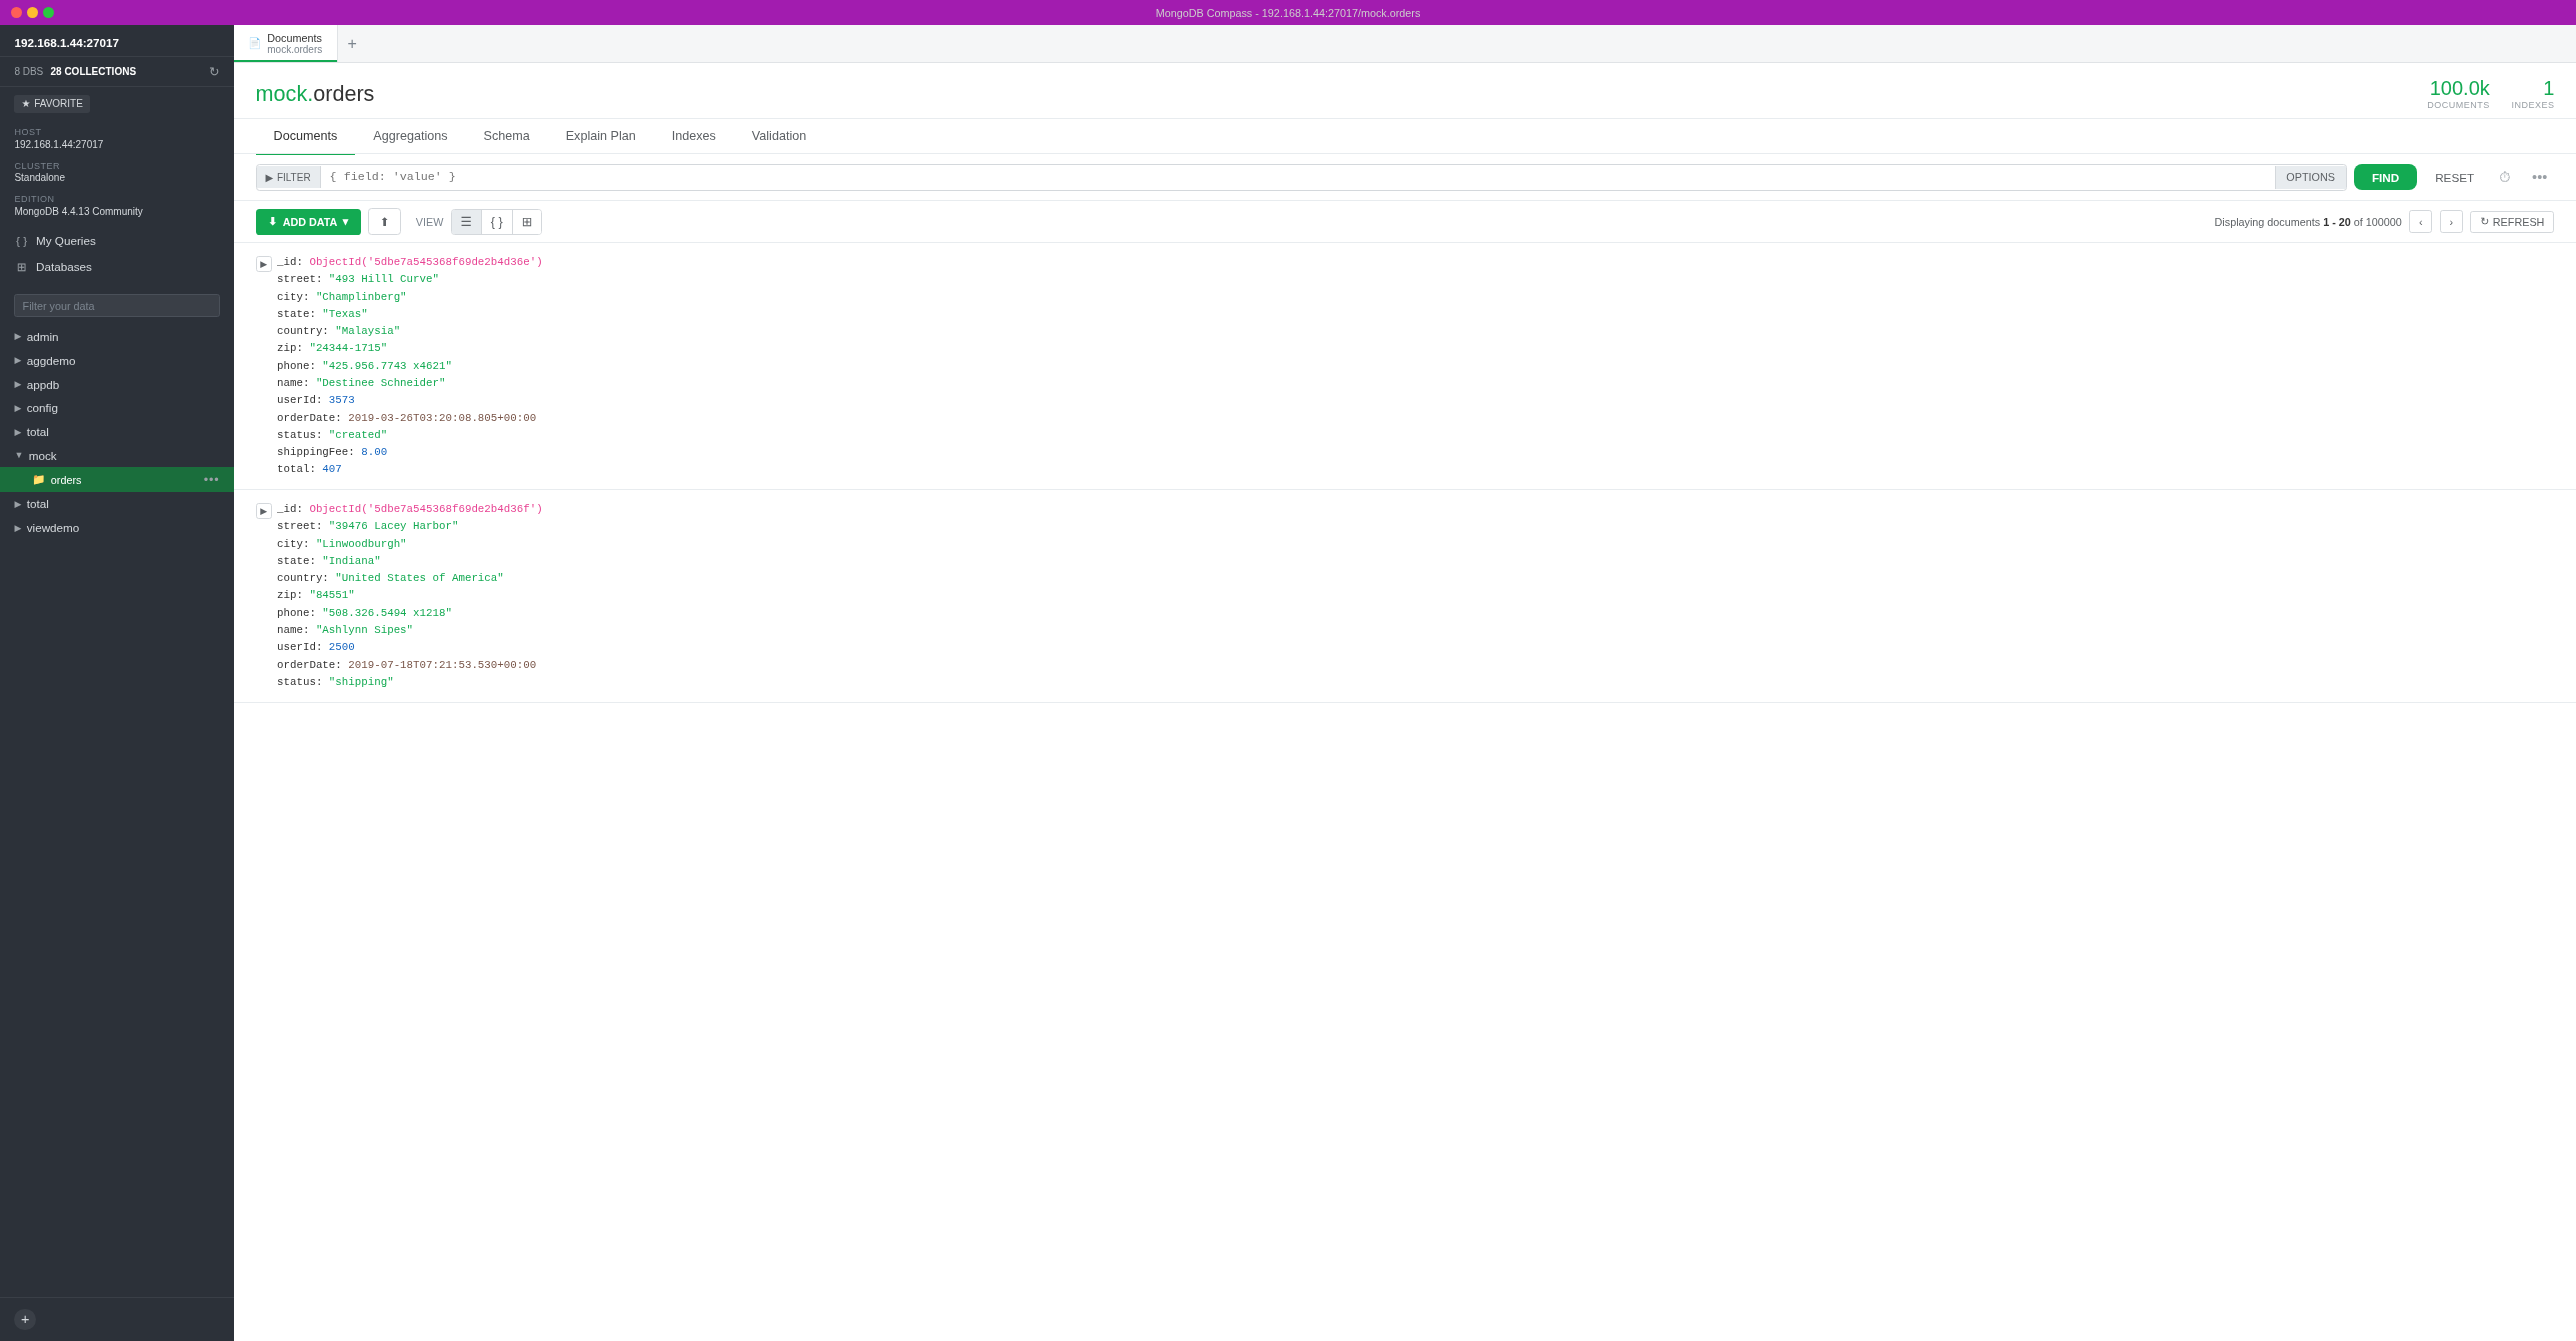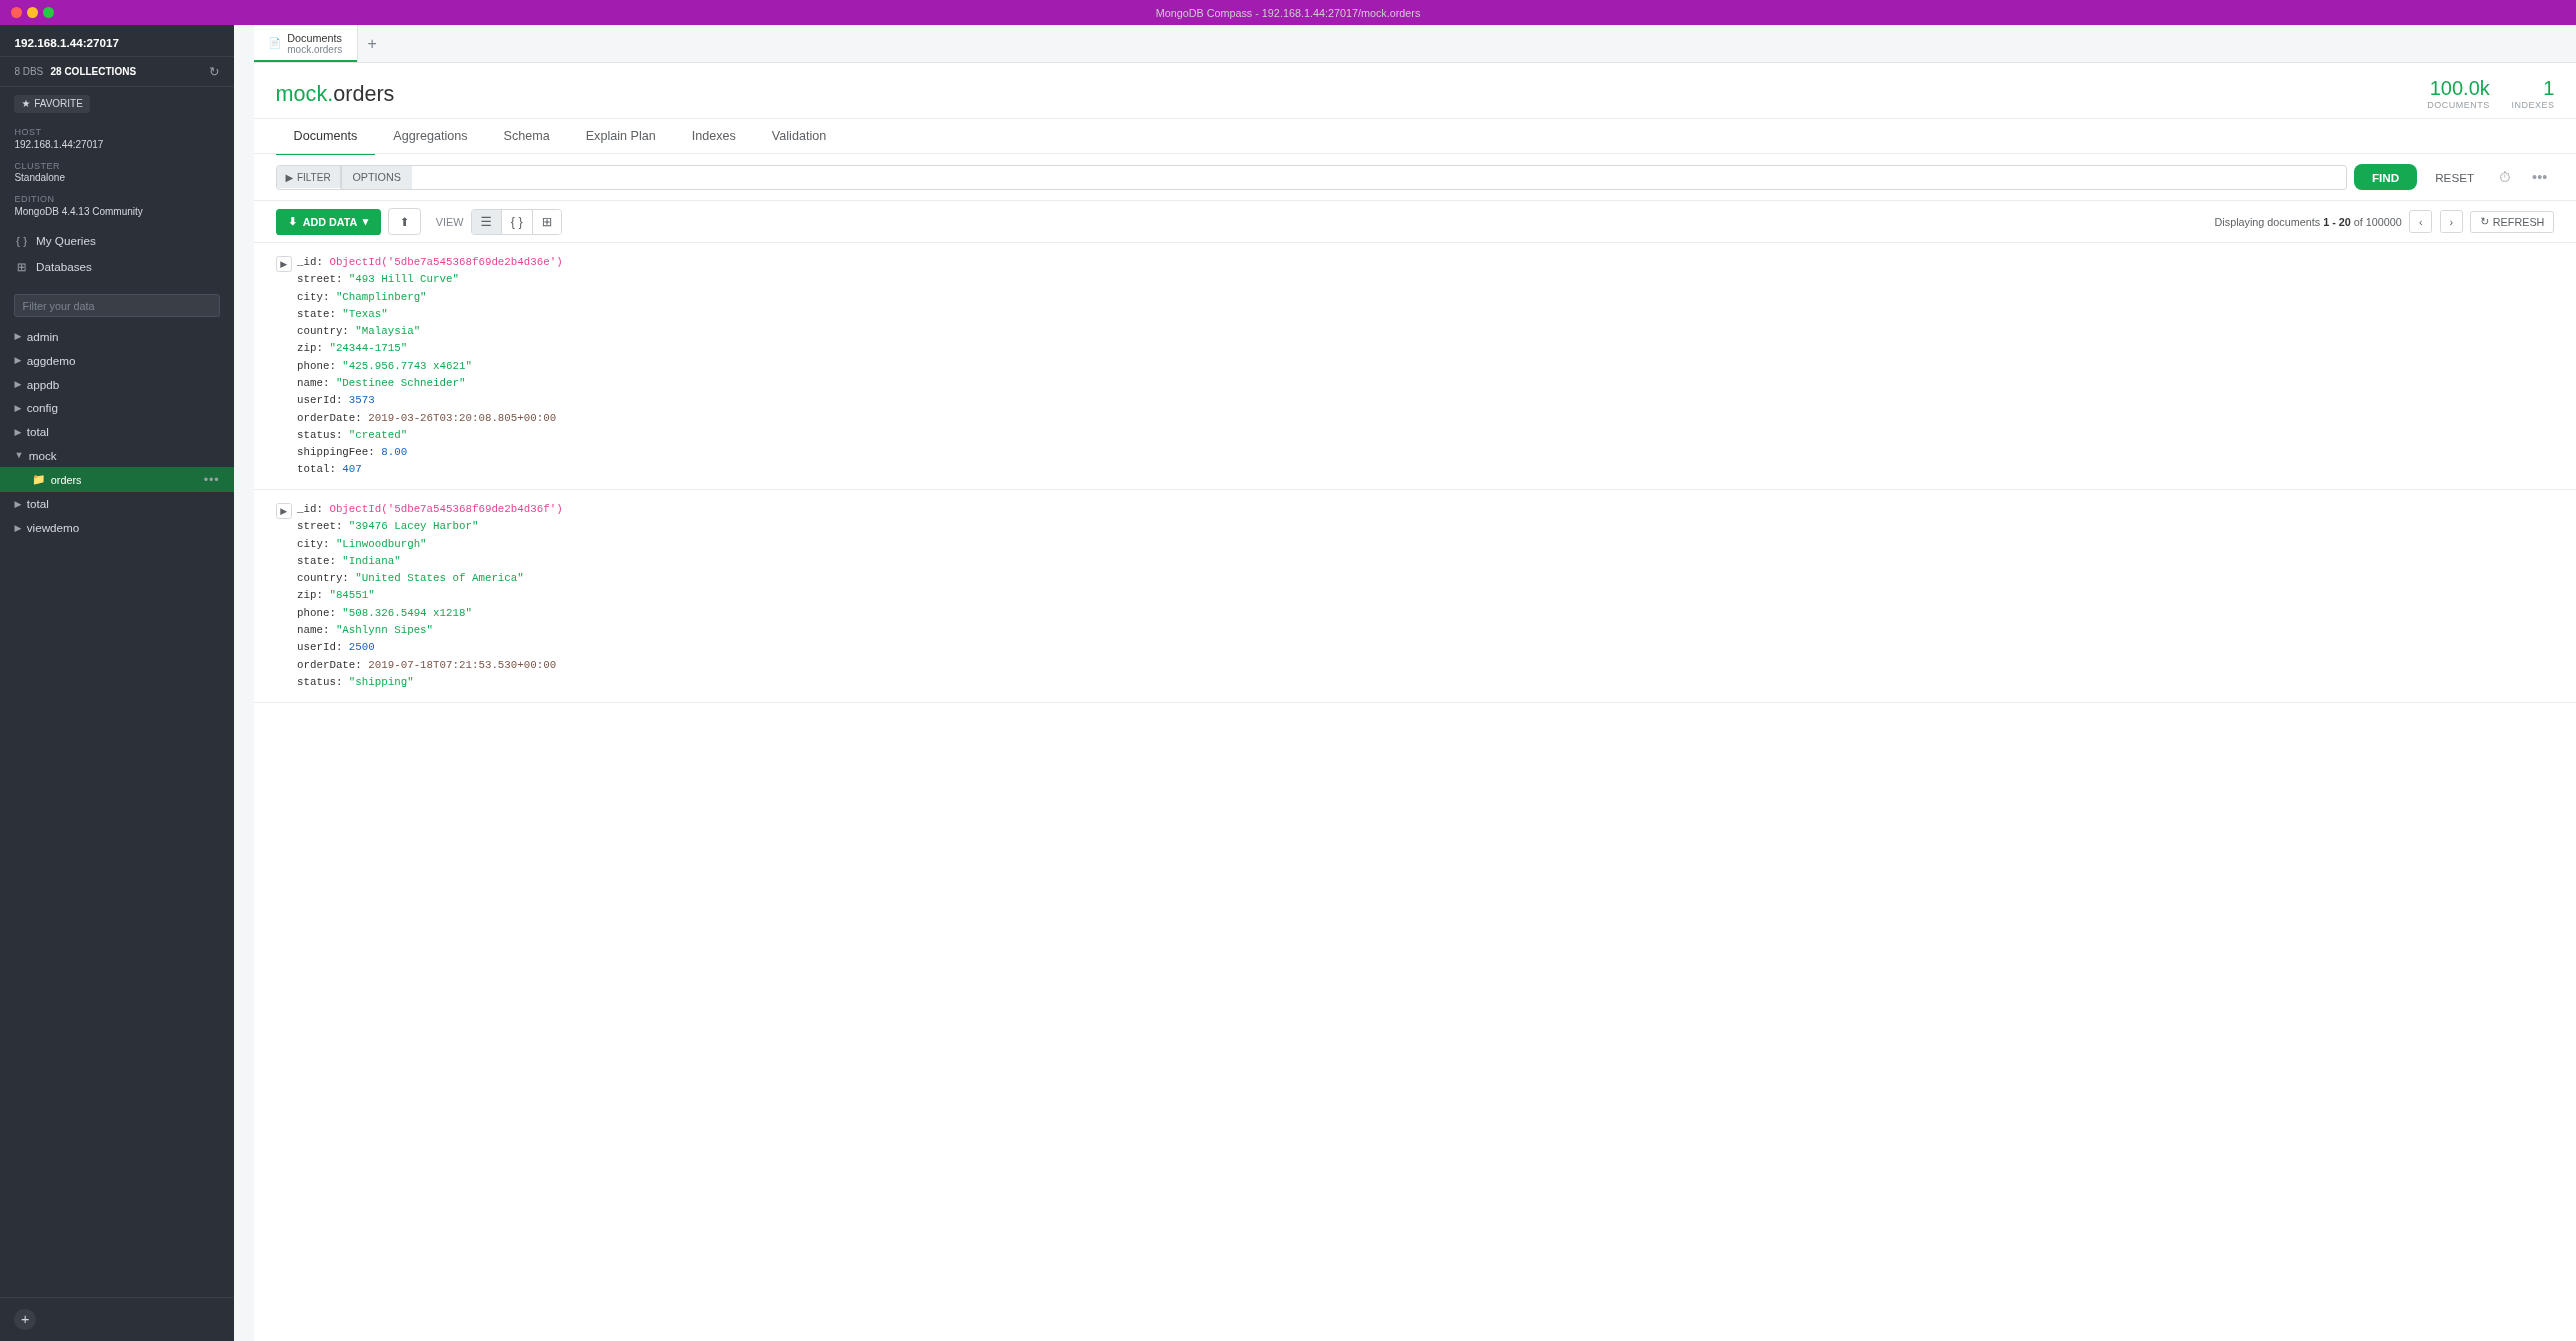--- a/index.html
+++ b/index.html
@@ -17,21 +17,21 @@
       text-align: center;
     }
     .titlebar-title { color: #ccc; font-size: 10.8px; }
     .traffic-lights { position: absolute; left: 10.8px; display: flex; gap: 5.4px; }
     .traffic-light { width: 10.8px; height: 10.8px; border-radius: 50%; }
     .tl-red { background: #ff5f57; }
     .tl-yellow { background: #febc2e; }
     .tl-green { background: #28c840; }
 
     
-    .app { display: flex; flex: 1; overflow: hidden; gap: 20px; }
+    .app { display: flex; flex: 1; overflow: hidden; }
 
     
     .sidebar {
       width: 234px;
       background: #2c3139;
       color: #d4d8dc;
       display: flex;
       flex-direction: column;
       flex-shrink: 0;
       overflow-y: auto;
@@ -601,20 +601,21 @@
       <div class="col-tab">Indexes</div>
       <div class="col-tab">Validation</div>
     </div>
 
     <div class="toolbar">
       <div class="filter-bar">
         <div class="filter-label">
           <span>▶</span>
           <span>FILTER</span>
         </div>
+        <input class="filter-input-field" type="text" placeholder="{ field: 'value' }" style="">
         <div class="options-btn">
           <span>OPTIONS</span>
         </div>
       </div>
       <button class="find-btn">FIND</button>
       <button class="reset-btn">RESET</button>
       <button class="icon-btn">⏱</button>
       <button class="icon-btn">•••</button>
     </div>
 

